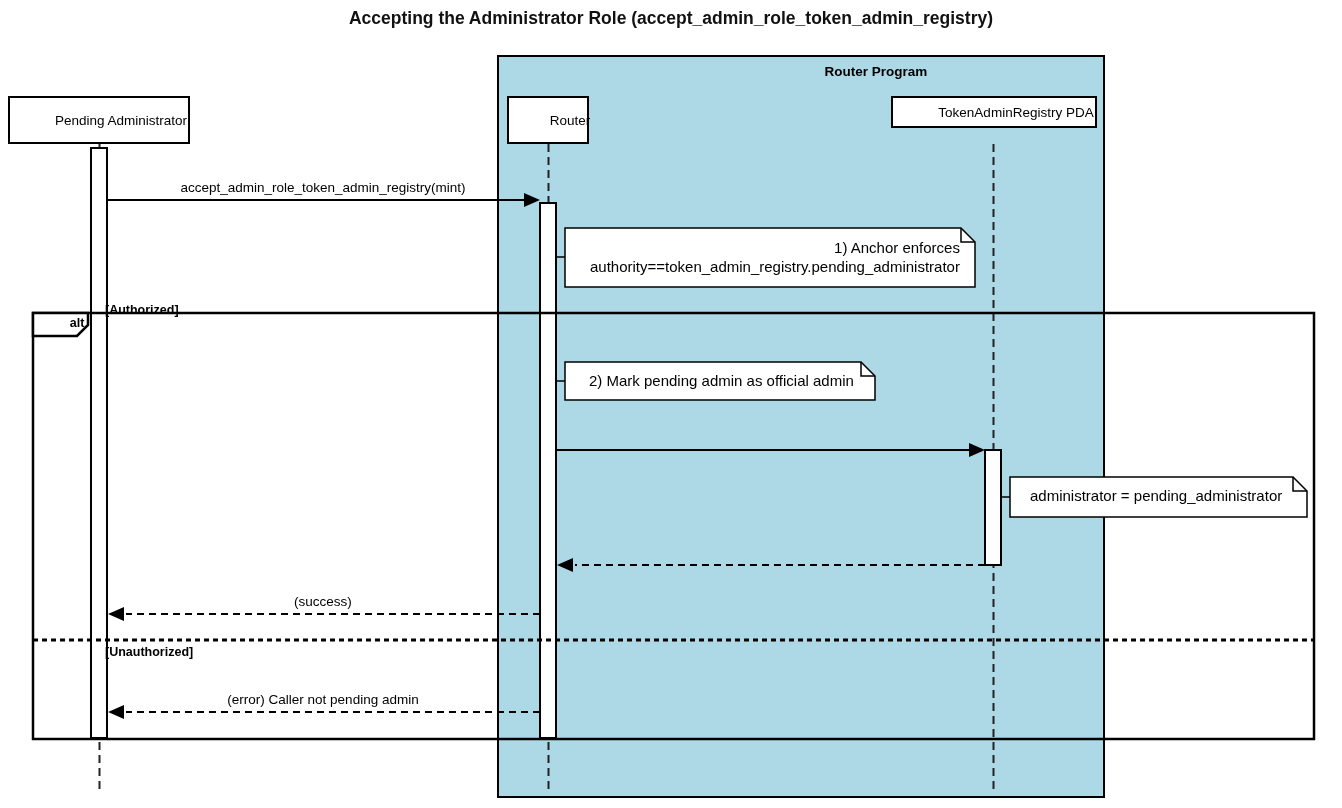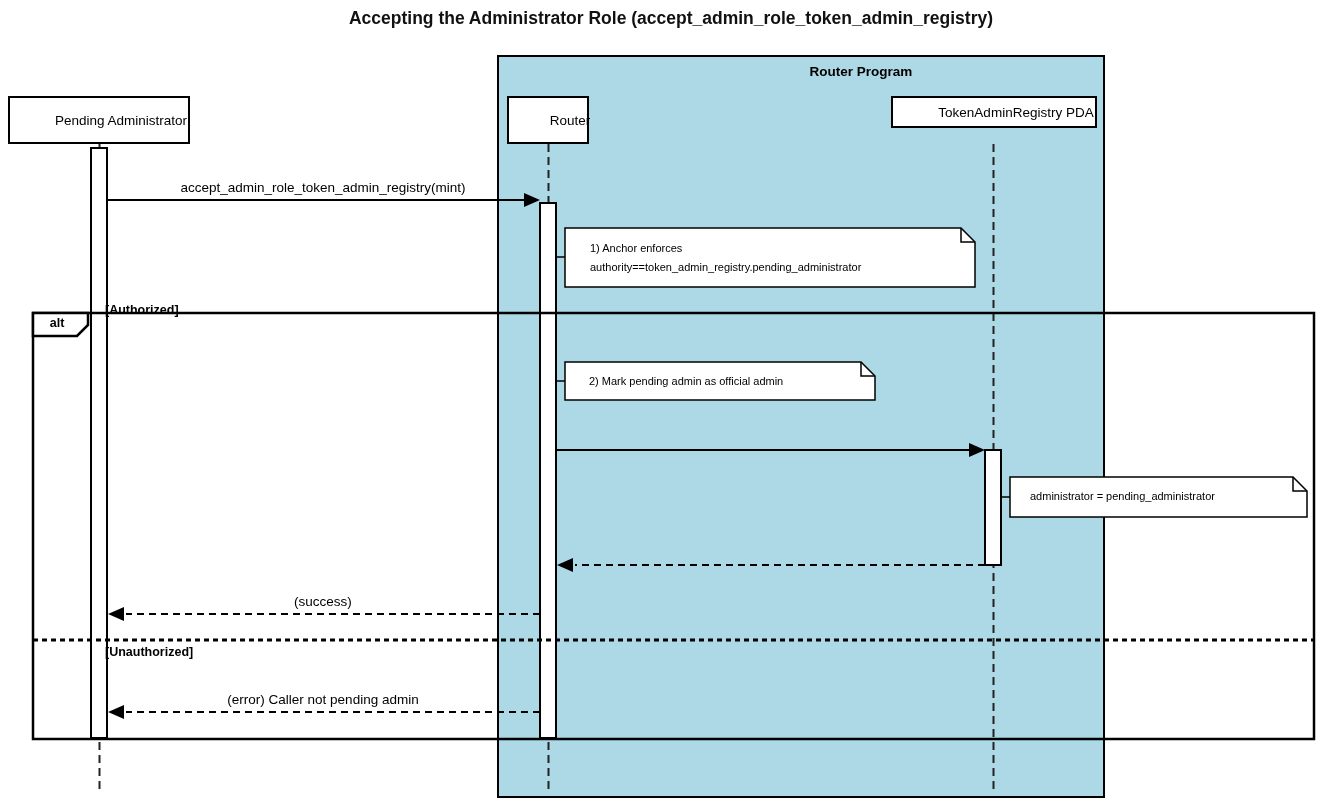--- a/index.html
+++ b/index.html
@@ -11,40 +11,40 @@
   .title{
     left:0;top:8px;width:1342px;text-align:center;
     font-size:17.5px;color:#111;font-weight:bold;
   }
   .frame{
     left:497px;top:55px;width:604px;height:739px;
     background:#add8e6;border:2px solid #000;
   }
   .frame-label{
     left:497px;top:64px;width:728px;text-align:center;
-    font-weight:bold;font-size:13.5px;
+    font-weight:bold;font-size:13.5px;padding-left:15px;
   }
   .participant{
     background:#fff;border:2.5px solid #000;box-sizing:border-box;
     display:flex;align-items:center;justify-content:center;
     font-size:13.5px;text-align:center;padding-left:44px;
   }
   .p-pending{left:8px;top:96px;width:182px;height:48px;}
   .p-router{left:507px;top:96px;width:82px;height:48px;}
   .p-pda{left:891px;top:96px;width:206px;height:32px;}
   svg.overlay{position:absolute;left:0;top:0;pointer-events:none;}
   .msg-label{font-size:13.5px;text-align:center;}
   .lbl-call{left:100px;top:180px;width:446px;}
   .lbl-success{left:100px;top:594px;width:446px;}
   .lbl-error{left:100px;top:692px;width:446px;}
-  .note-text{font-size:11px;line-height:18.5px;white-space:nowrap;}
+  .note-text{font-size:15px;line-height:18.5px;white-space:nowrap;text-align:right;}
   .note1{left:590px;top:239px;}
   .note2{left:589px;top:372px;}
   .note3{left:1030px;top:487px;}
-  .alt-op{left:32px;top:316px;width:50px;text-align:center;font-weight:bold;font-size:12.5px;}
+  .alt-op{left:32px;top:316px;width:50px;text-align:center;font-weight:bold;font-size:12.5px;padding-left:20px;}
   .guard{font-weight:bold;font-size:12.5px;}
   .guard1{left:105px;top:303px;}
   .guard2{left:105px;top:645px;}
 </style>
 </head>
 <body>
 
 <div class="canvas">
 
   <div class="abs title">Accepting the Administrator Role (accept_admin_role_token_admin_registry)</div>

